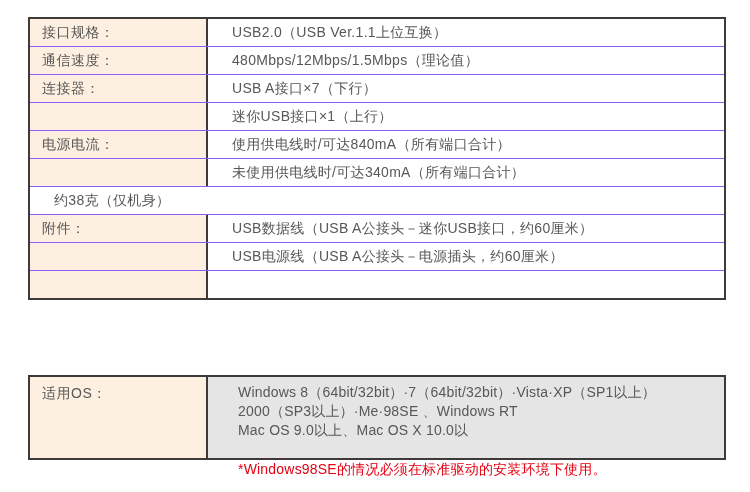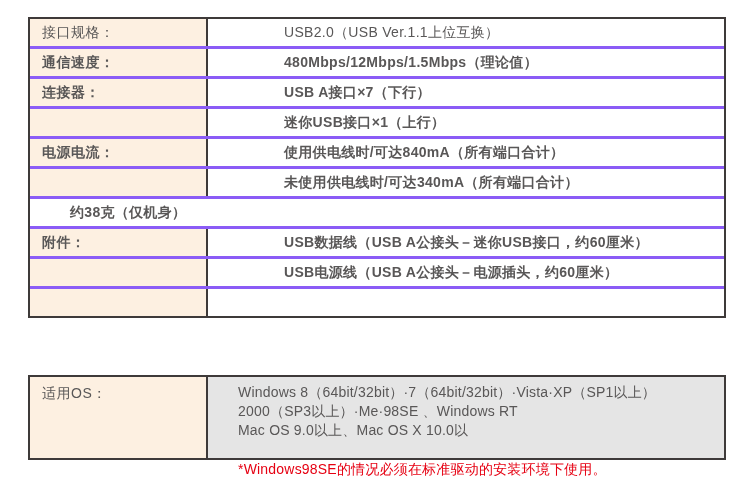--- a/index.html
+++ b/index.html
@@ -20,42 +20,40 @@
     left: 28px;
     top: 17px;
     width: 698px;
     border: 2px solid #3e3a39;
     box-sizing: border-box;
     background: #ffffff;
   }
   .spec-row {
     display: flex;
     height: 27px;
-    gap: 36px;
   }
   .spec-row + .spec-row {
-    border-top: 3px solid #8b5cf6;
-    font-weight: bold;
+    border-top: 1px solid #8b5cf6;
   }
   .cell-label {
     flex: 0 0 178px;
     width: 178px;
     box-sizing: border-box;
     background: #fdf0e1;
     border-right: 2px solid #3e3a39;
     padding-left: 12px;
     display: flex;
     align-items: center;
     font-size: 14px;
     letter-spacing: 0.5px;
   }
   .cell-value {
     flex: 1;
     box-sizing: border-box;
-    padding-left: 40px;
+    padding-left: 24px;
     display: flex;
     align-items: center;
     font-size: 14px;
     letter-spacing: 0.3px;
     background: #ffffff;
   }
   .os-table {
     position: absolute;
     left: 28px;
     top: 375px;

